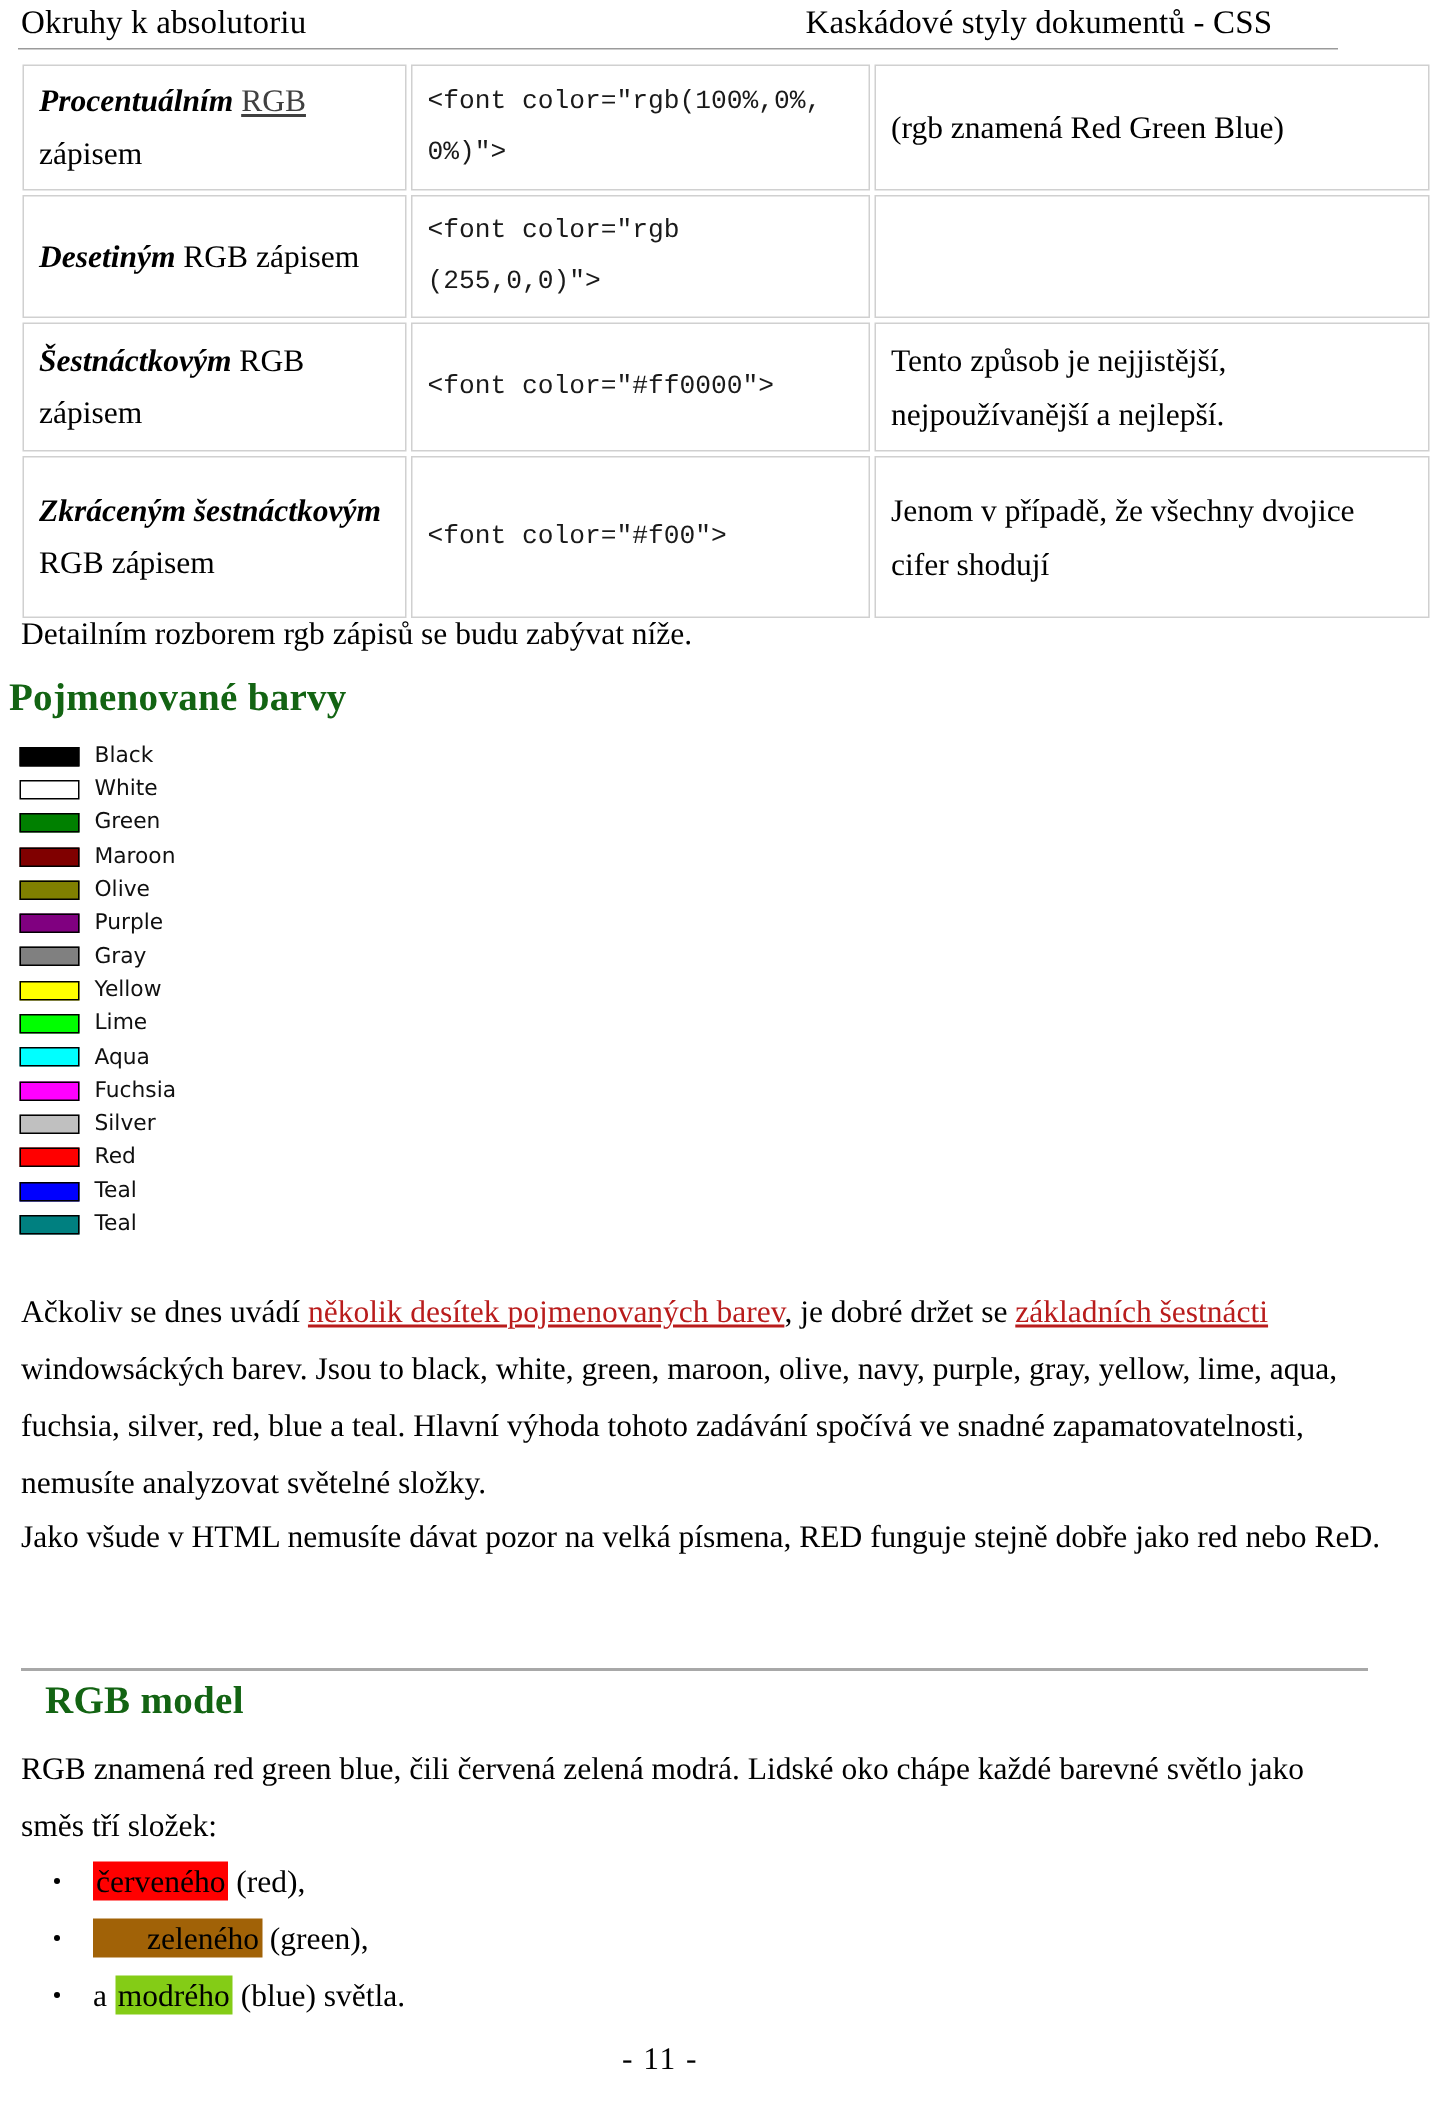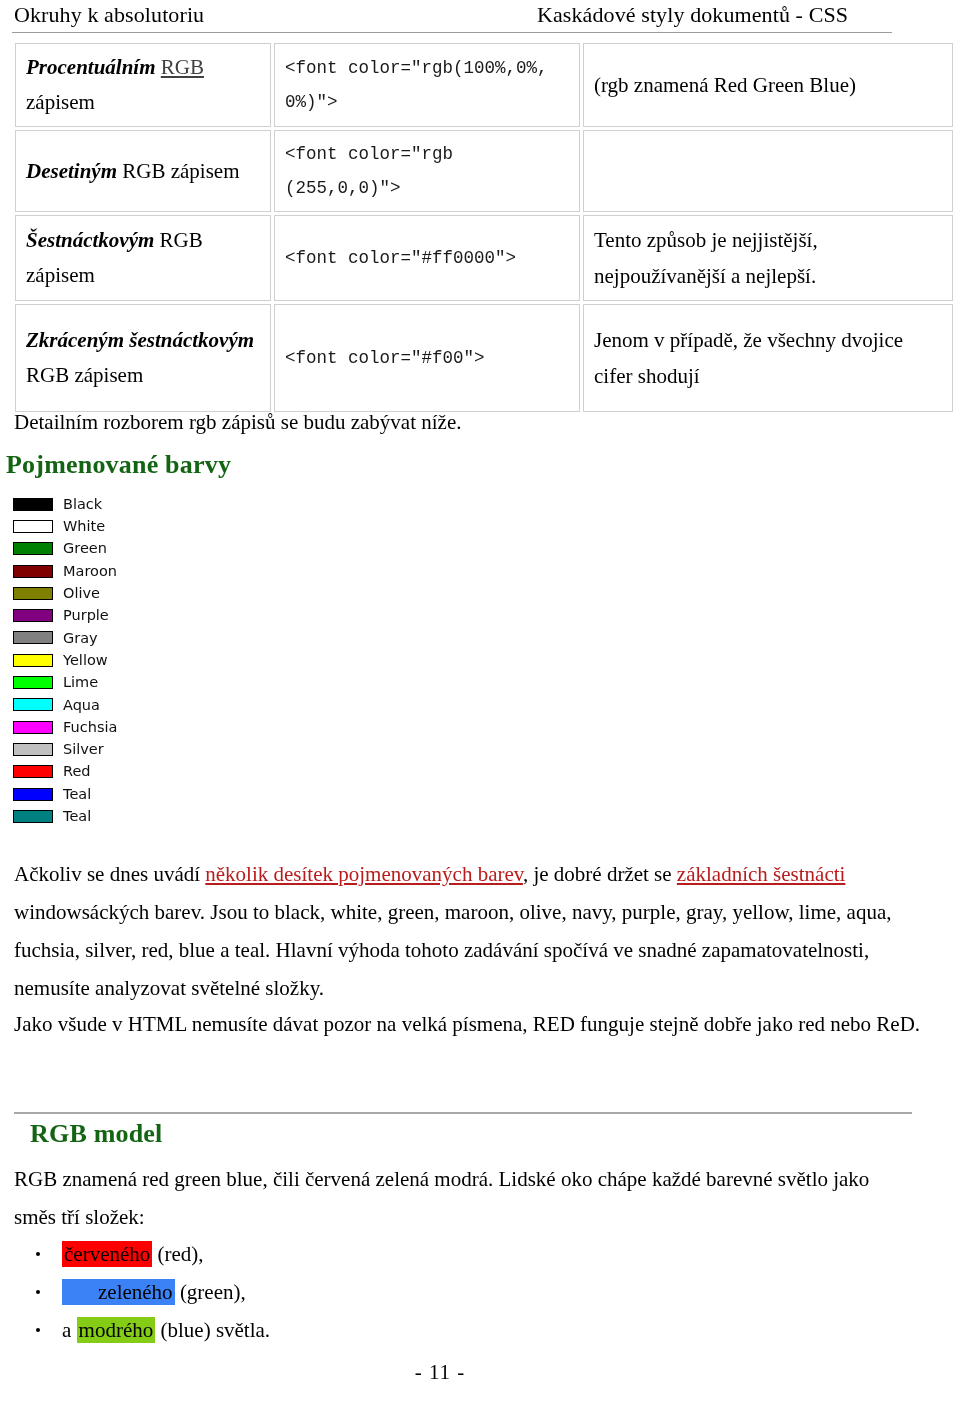--- a/index.html
+++ b/index.html
@@ -348,20 +348,20 @@
 
 <div class="hr-sec"></div>
 <div class="h2" id="h-rgb">RGB model</div>
 <div class="para" id="p-rgbmodel">RGB znamená red green blue, čili červená zelená modrá. Lidské oko chápe každé barevné světlo jako směs tří složek:</div>
 
 <ul class="blist">
   <li>
     <span></span><span class="hl" style="background-color: rgb(255, 0, 0);">červeného</span><span> (red),</span>
   </li>
   <li>
-    <span></span><span class="hl" style="background-color: #3b82f6; padding-left: 36px;">zeleného</span><span> (green),</span>
+    <span></span><span class="hl" style="background-color: #a16207; padding-left: 36px;">zeleného</span><span> (green),</span>
   </li>
   <li>
     <span>a </span><span class="hl" style="background-color: #84cc16;">modrého</span><span> (blue) světla.</span>
   </li>
 </ul>
 
 <div class="footer-num">- 11 -</div>
 
 </body></html>

